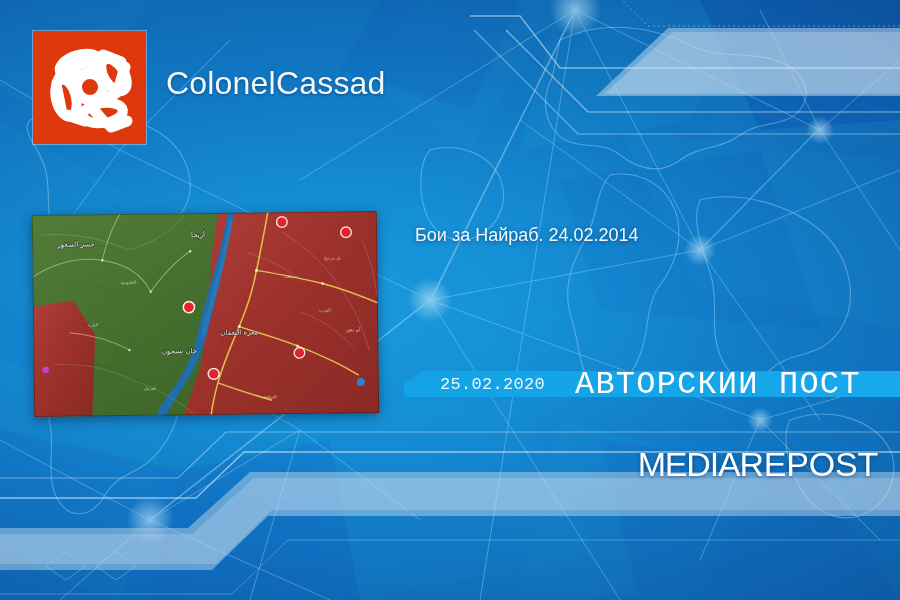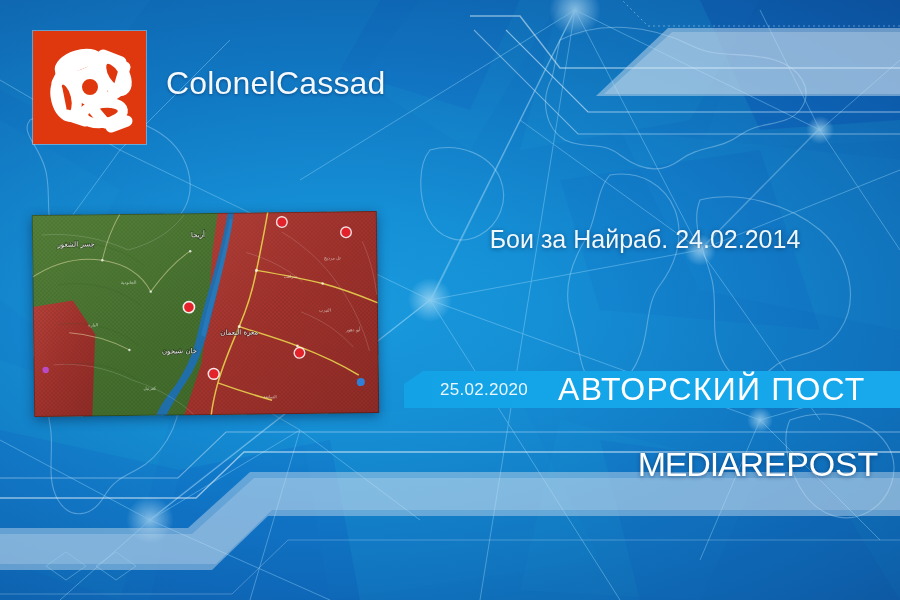--- a/index.html
+++ b/index.html
@@ -43,33 +43,33 @@
   #map-thumb{
     position:absolute;left:33px;top:213px;width:345px;height:202px;
     overflow:hidden;box-shadow:0 3px 12px rgba(0,20,50,.45);
     transform:rotate(-0.7deg);
   }
   #map-thumb svg{display:block;width:345px;height:202px;}
 
   
   #post-title{
     position:absolute;left:415px;top:224px;width:460px;
-    font-size:25px;color:#eef7fd;font-weight:400;
+    font-size:18px;color:#eef7fd;font-weight:400;
     text-shadow:0 1px 4px rgba(0,25,60,.5);
     line-height:1.25;
-    text-align:center;
   }
 
   
   #date-banner{
-    position:absolute;left:404px;top:371px;width:496px;height:37px;
+    position:absolute;left:404px;top:371px;width:496px;height:26px;
     background:linear-gradient(90deg,#13a2e6 0%,#15a6ea 55%,#17a9ec 100%);
     clip-path:polygon(19px 0, 100% 0, 100% 100%, 0 100%, 0 13px);
     display:flex;align-items:center;
     box-shadow:0 2px 9px rgba(0,25,60,.3);
+    font-family:Liberation Mono, monospace;
   }
   #post-date{
     margin-left:36px;font-size:17px;color:#eaf7ff;letter-spacing:.3px;
     font-weight:400;
   }
   #post-kind{
     margin-left:30px;font-size:32px;color:#ffffff;letter-spacing:1.2px;
     font-weight:400;
   }
 

